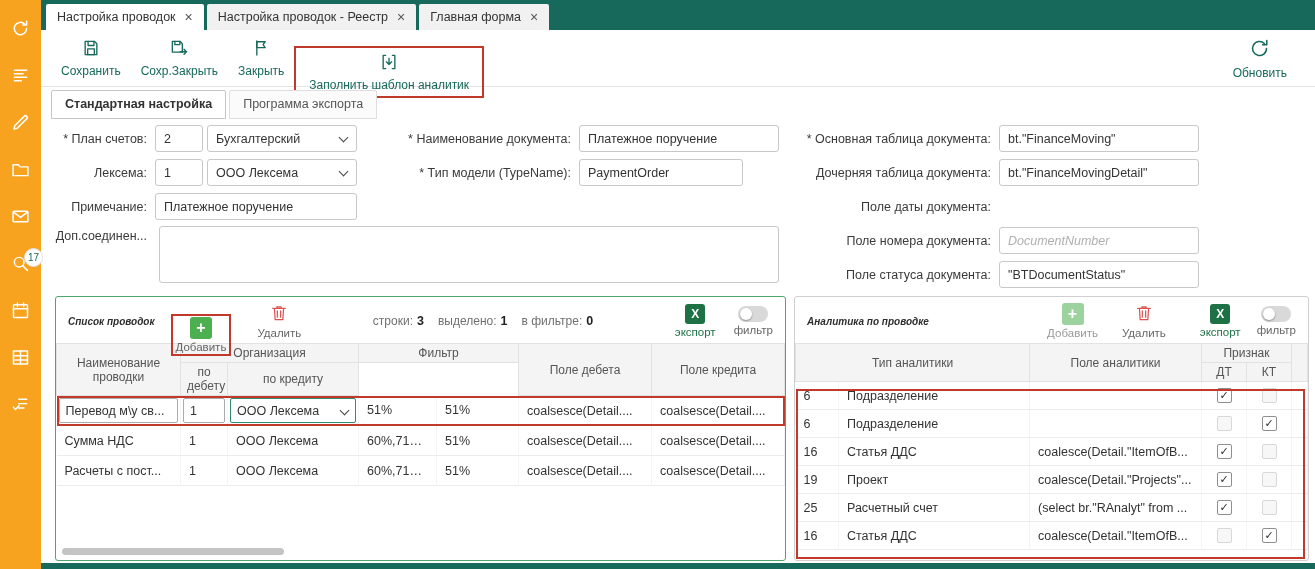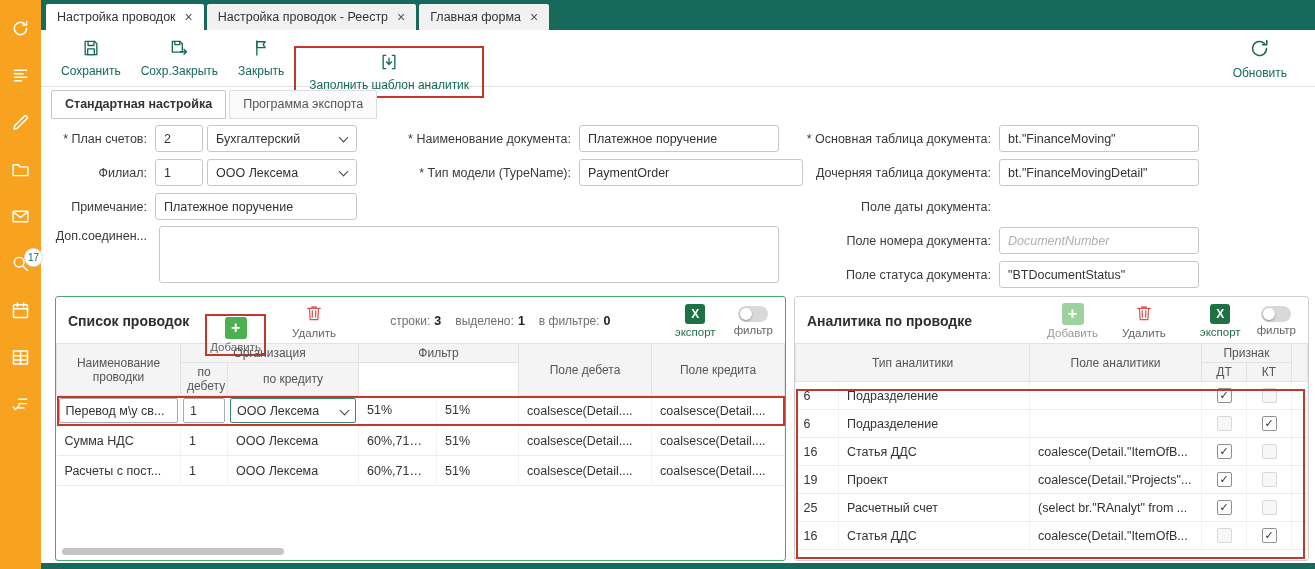--- a/index.html
+++ b/index.html
@@ -54,21 +54,21 @@
   .fcheck { width:15px; height:15px; border:1px solid #B5B5B5; border-radius:2px; background:#fff; cursor:pointer; }
 
   
   .panels { flex:1; display:flex; gap:8px; padding:2px 6px 8px 14px; }
   .panel { border:1px solid #CFCFCF; border-radius:3px; background:#fff; position:relative; overflow:hidden; }
   .panel.green { border-color:#4FA770; }
   .panel-left { width:731px; flex:none; }
   .panel-right { flex:1; }
 
   .panel-header { display:flex; align-items:center; height:46px; padding:2px 12px 0 12px; }
-  .panel-title { font-size:14px; font-weight:bold; color:#2F2F2F; white-space:nowrap; }
+  .panel-title { font-size:10px; font-weight:bold; color:#2F2F2F; white-space:nowrap;font-style:italic; }
   .mini-btn { display:flex; flex-direction:column; align-items:center; gap:2px; font-size:11.5px; color:#666; cursor:pointer; }
   .plus-ic { width:22px; height:22px; background:#4CAF50; border-radius:3px; color:#fff; font-size:16px; font-weight:bold;
              display:flex; align-items:center; justify-content:center; line-height:1; }
   .plus-ic.dim { opacity:.55; }
   .trash-ic svg { width:20px; height:20px; }
   .excel-ic { width:20px; height:20px; background:#1E7145; border-radius:3px; color:#fff; font-size:12px; font-weight:bold;
               display:flex; align-items:center; justify-content:center; }
   .export-lbl { color:#1E7145; }
   .toggle { width:30px; height:16px; border-radius:9px; background:#D9D9D9; position:relative; cursor:pointer; }
   .knob { position:absolute; left:2px; top:2px; width:12px; height:12px; border-radius:50%; background:#fff;
@@ -240,21 +240,21 @@
 
     <div class="frow" style="left:0; top:6px;">
       <span class="flabel" style="width:114px;">* План счетов:</span>
       <input class="txt" style="width: 48px;" value="2">
       <div class="sel" style="width:150px; margin-left:4px;">
         <span>Бухгалтерский</span>
         <span class="chev"></span>
       </div>
     </div>
     <div class="frow" style="left:0; top:40px;">
-      <span class="flabel" style="width:114px;">Филиал:</span>
+      <span class="flabel" style="width:114px;">Лексема:</span>
       <input class="txt" style="width: 48px;" value="1">
       <div class="sel" style="width:150px; margin-left:4px;">
         <span>ООО Лексема</span>
         <span class="chev"></span>
       </div>
     </div>
     <div class="frow" style="left:0; top:74px;">
       <span class="flabel" style="width:114px;">Примечание:</span>
       <input class="txt" style="width: 202px;" value="Платежное поручение">
     </div>
@@ -262,21 +262,21 @@
       <span class="flabel" style="width:114px;">Доп.соединен...</span>
     </div>
     <div class="bigbox" style="left:118px; top:107px; width:620px; height:57px;"></div>
 
     <div class="frow" style="left:326px; top:6px;">
       <span class="flabel" style="width:212px;">* Наименование документа:</span>
       <input class="txt" style="width: 200px;" value="Платежное поручение">
     </div>
     <div class="frow" style="left:326px; top:40px;">
       <span class="flabel" style="width:212px;">* Тип модели (TypeName):</span>
-      <input class="txt" style="width: 224px;" value="PaymentOrder">
+      <input class="txt" style="width: 164px;" value="PaymentOrder">
     </div>
 
     <div class="frow" style="left:746px; top:6px;">
       <span class="flabel" style="width:212px;">* Основная таблица документа:</span>
       <input class="txt" style="width: 200px;" value="bt.&quot;FinanceMoving&quot;">
     </div>
     <div class="frow" style="left:746px; top:40px;">
       <span class="flabel" style="width:212px;">Дочерняя таблица документа:</span>
       <input class="txt" style="width: 200px;" value="bt.&quot;FinanceMovingDetail&quot;">
     </div>

